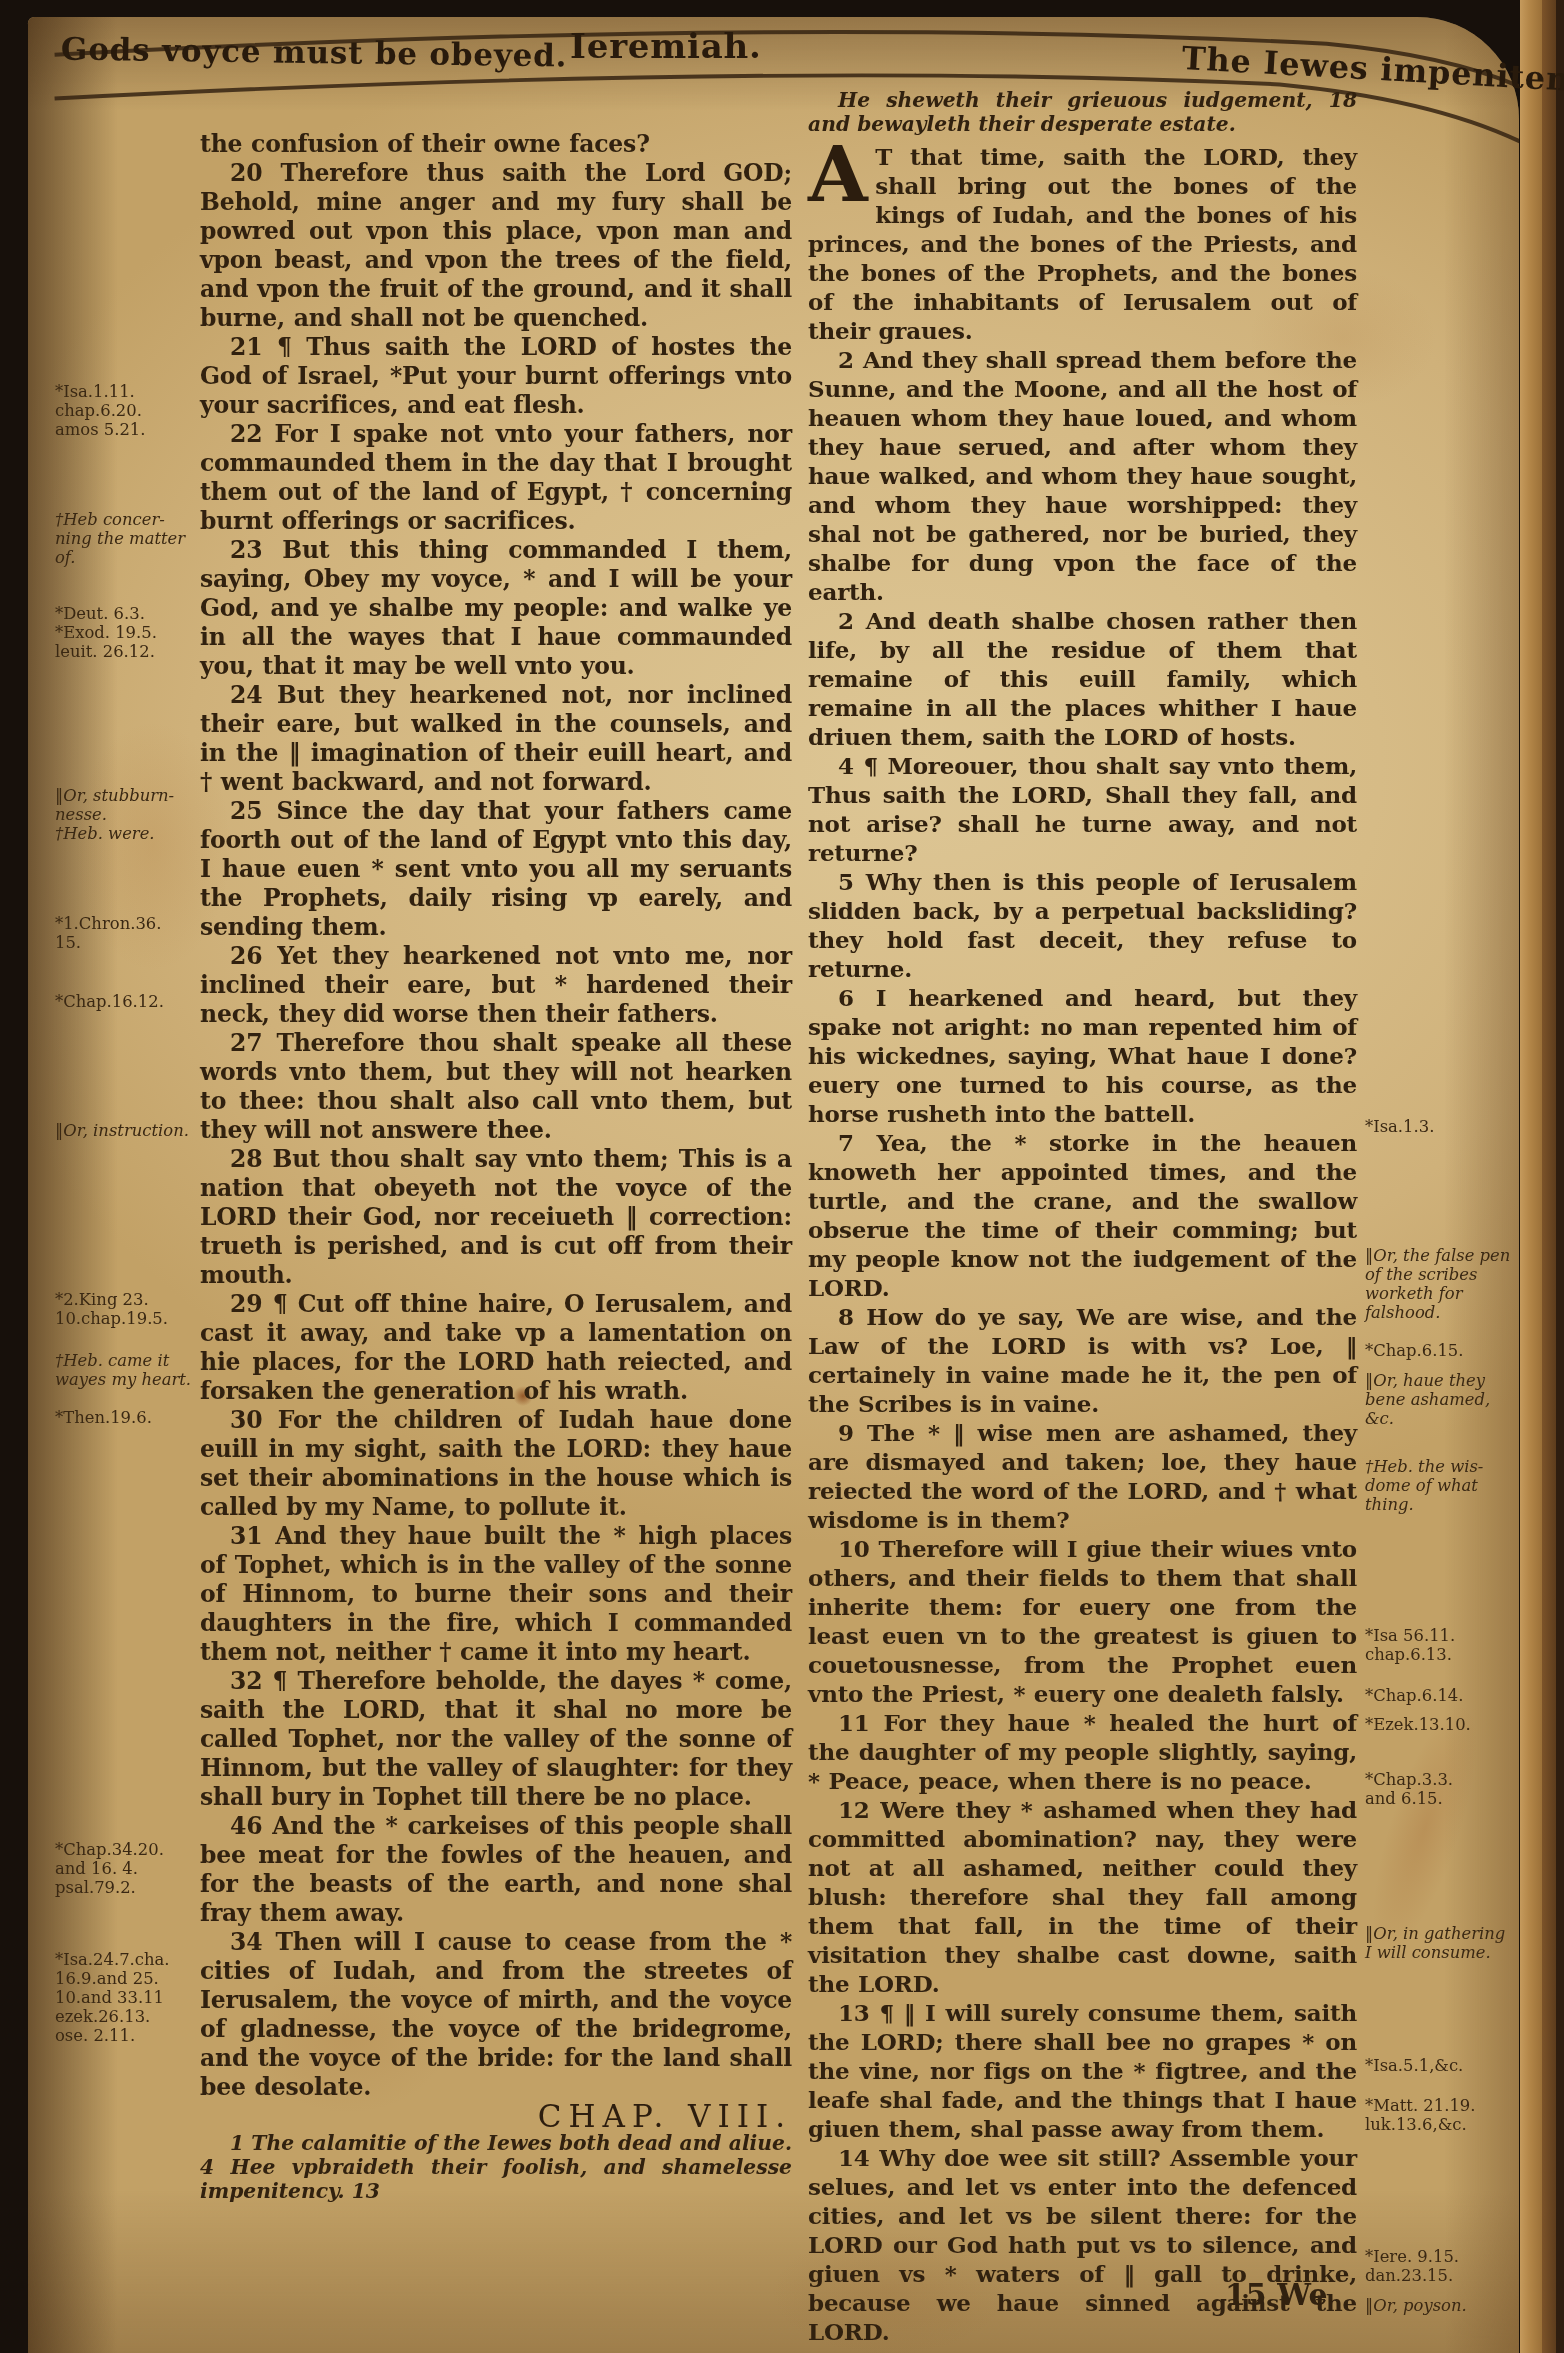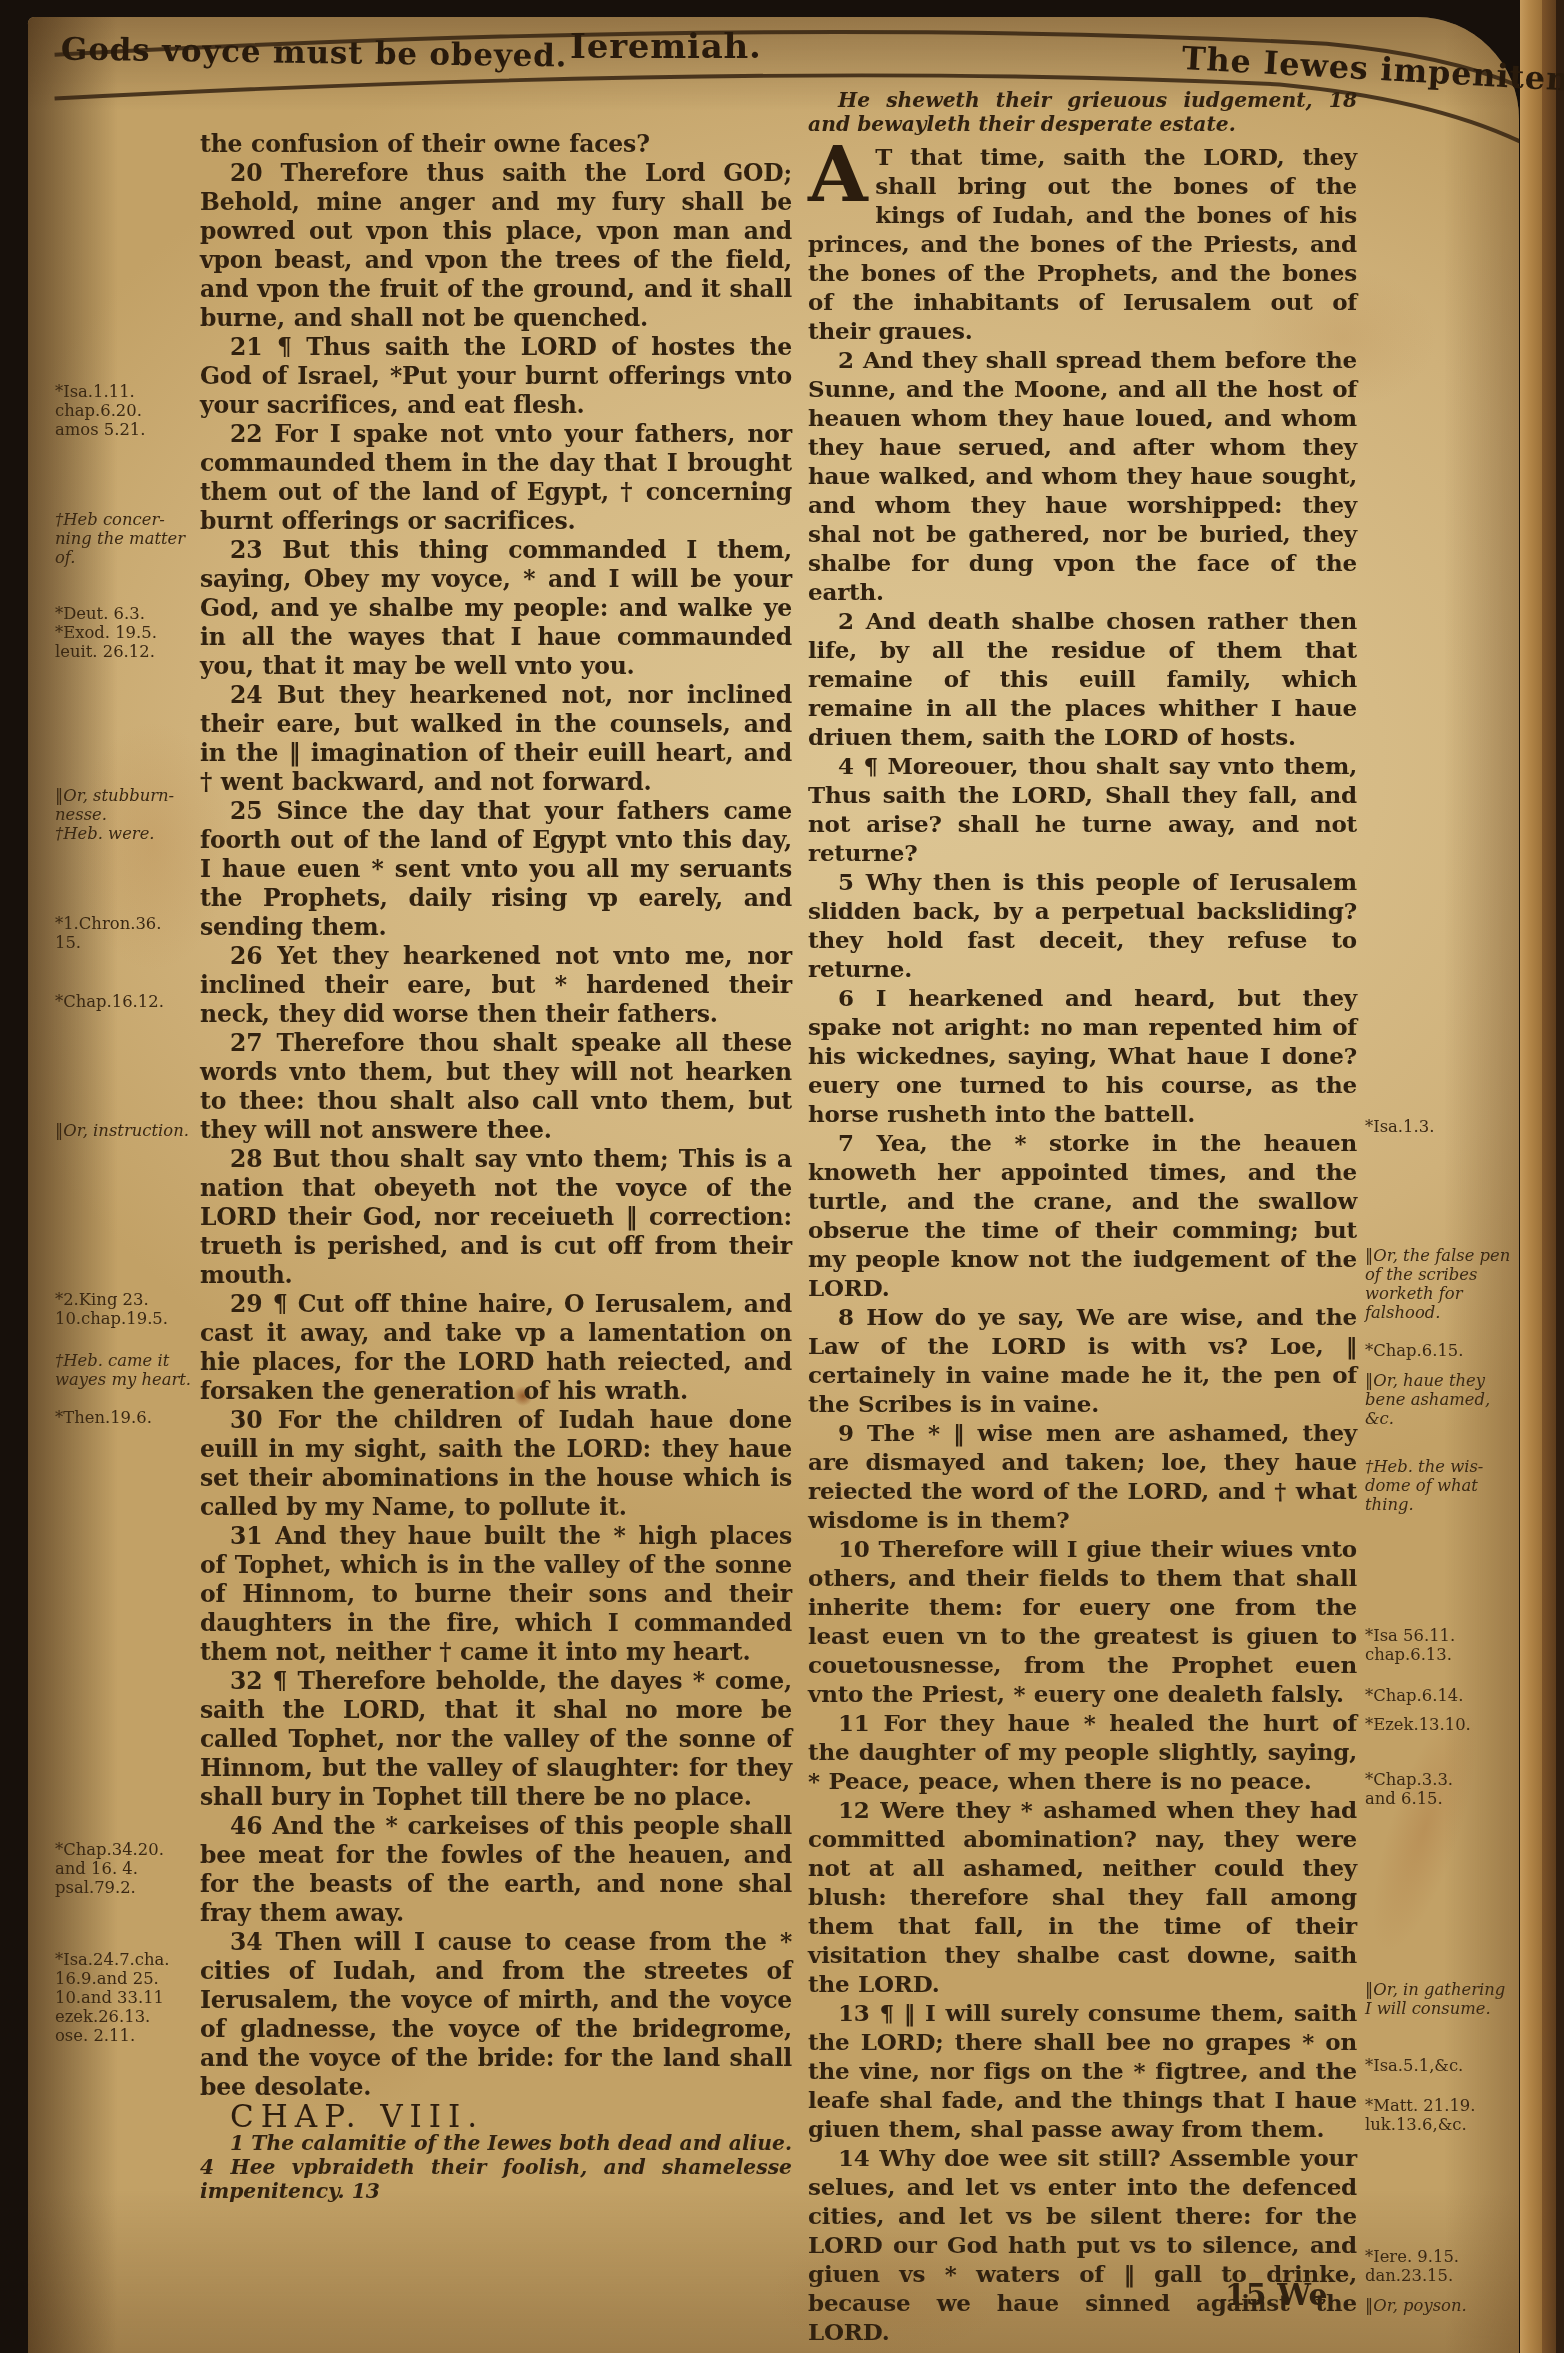--- a/index.html
+++ b/index.html
@@ -38,21 +38,21 @@
   .run.right{left:1183px;top:39px;font-size:32px;letter-spacing:0.8px;transform:rotate(3.2deg);transform-origin:left top;}
 
   .col{position:absolute;color:#31210f;text-align:justify;
     font-weight:bold;letter-spacing:-0.2px;word-spacing:0.8px;}
   #colL{left:200px;top:130px;width:592px;font-size:23.5px;line-height:29px;}
   #colR{left:808px;top:88px;width:549px;font-size:23px;line-height:29px;}
   .col p{margin:0;text-indent:30px;}
   .col p.cont{text-indent:0;}
   .argument{font-style:italic;font-weight:bold;font-size:20.3px;line-height:24px;
     letter-spacing:0;word-spacing:0;margin-top:3.1px;}
-  .chaphead{text-align:left;font-weight:normal;font-size:31px;letter-spacing:7px;
+  .chaphead{text-align:right;font-weight:normal;font-size:31px;letter-spacing:7px;
     margin-top:15.6px;margin-bottom:6.3px;color:#2c1d0e;white-space:nowrap;text-indent:0;}
   .dropcap{float:left;font-size:77px;line-height:58px;padding:3.1px 7.8px 0 0;font-weight:bold;color:#2c1d0e;}
 
   .note{position:absolute;width:145px;color:#3a2813;font-size:16.4px;line-height:19px;
     white-space:pre-line;font-weight:normal;}
   .note.italic{font-style:italic;}
   .nL{left:55px;}
   .nR{left:1365px;width:184px;}
 
   .catchword{position:absolute;left:1225px;top:2277px;font-size:30px;font-weight:bold;color:#31210f;}
@@ -164,21 +164,21 @@
 &amp;c.</div>
     <div class="note nR italic" style="top: 1457px;">†Heb. the wis-
 dome of what
 thing.</div>
     <div class="note nR" style="top: 1626px;">*Isa 56.11.
 chap.6.13.</div>
     <div class="note nR" style="top: 1686px;">*Chap.6.14.</div>
     <div class="note nR" style="top: 1715px;">*Ezek.13.10.</div>
     <div class="note nR" style="top: 1770px;">*Chap.3.3.
 and 6.15.</div>
-    <div class="note nR italic" style="top: 1980px;">‖Or, in gathering
+    <div class="note nR italic" style="top: 1924px;">‖Or, in gathering
 I will consume.</div>
     <div class="note nR" style="top: 2056px;">*Isa.5.1,&amp;c.</div>
     <div class="note nR" style="top: 2096px;">*Matt. 21.19.
 luk.13.6,&amp;c.</div>
     <div class="note nR" style="top: 2247px;">*Iere. 9.15.
 dan.23.15.</div>
     <div class="note nR italic" style="top: 2296px;">‖Or, poyson.</div>
   </div>
 
 <div class="catchword">15 We</div>

